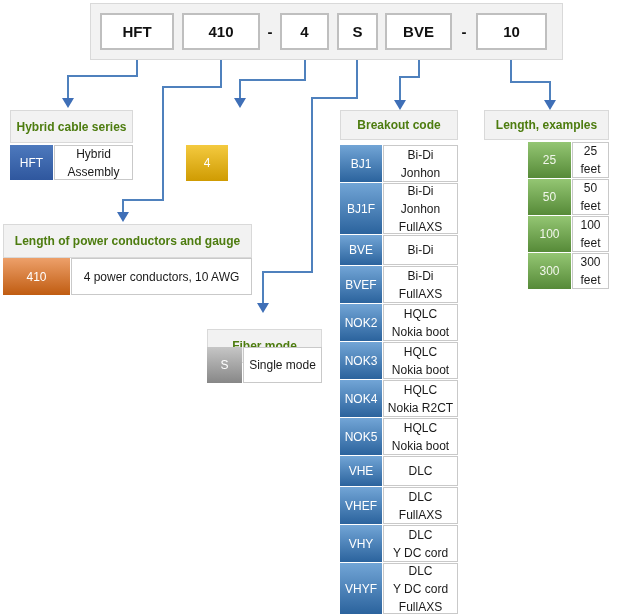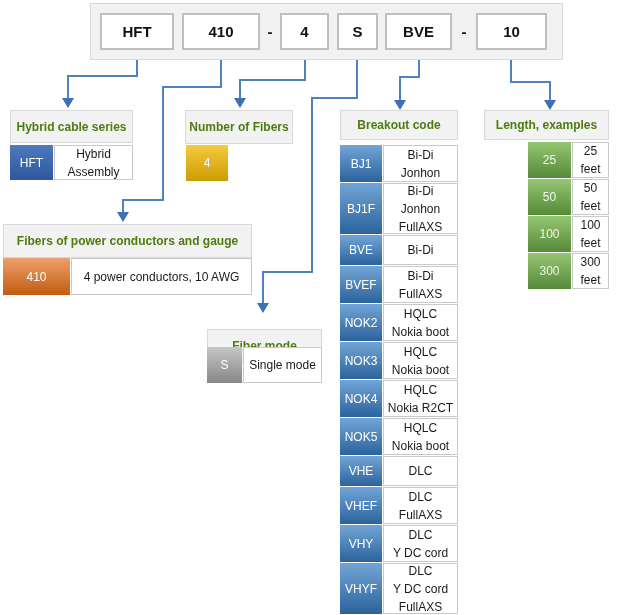--- a/index.html
+++ b/index.html
@@ -90,24 +90,23 @@
   <div class="abs pn-sep" style="left:452px;top:13px;width:24px;height:37px;">-</div>
   <div class="abs pn-box" style="left:476px;top:13px;width:71px;height:37px;">10</div>
 
   <div class="abs hdr" style="left:10px;top:110px;width:123px;height:33px;">Hybrid cable series</div>
   <div class="abs row" style="left:10px;top:145px;width:123px;height:35px;">
     <div class="code grad-series" style="width:43px;">HFT</div>
     <div class="desc">Hybrid
 Assembly</div>
   </div>
 
-  <div class="abs hdr" style="left:185px;top:110px;width:108px;height:34px;">Number of Fibers</div>
   <div class="abs code grad-gold" style="left:186px;top:145px;width:42px;height:36px;">4</div>
 
-  <div class="abs hdr" style="left:3px;top:224px;width:249px;height:34px;">Fibers of power conductors and gauge</div>
+  <div class="abs hdr" style="left:3px;top:224px;width:249px;height:34px;">Length of power conductors and gauge</div>
   <div class="abs row" style="left:3px;top:258px;width:249px;height:37px;">
     <div class="code grad-orange" style="width:67px;">410</div>
     <div class="desc">4 power conductors, 10 AWG</div>
   </div>
 
   <div class="abs hdr" style="left:207px;top:313px;width:115px;height:34px;margin-top:16px;">Fiber mode</div>
   <div class="abs row" style="left:207px;top:347px;width:115px;height:36px;">
     <div class="code grad-gray" style="width:35px;">S</div>
     <div class="desc">Single mode</div>
   </div>

